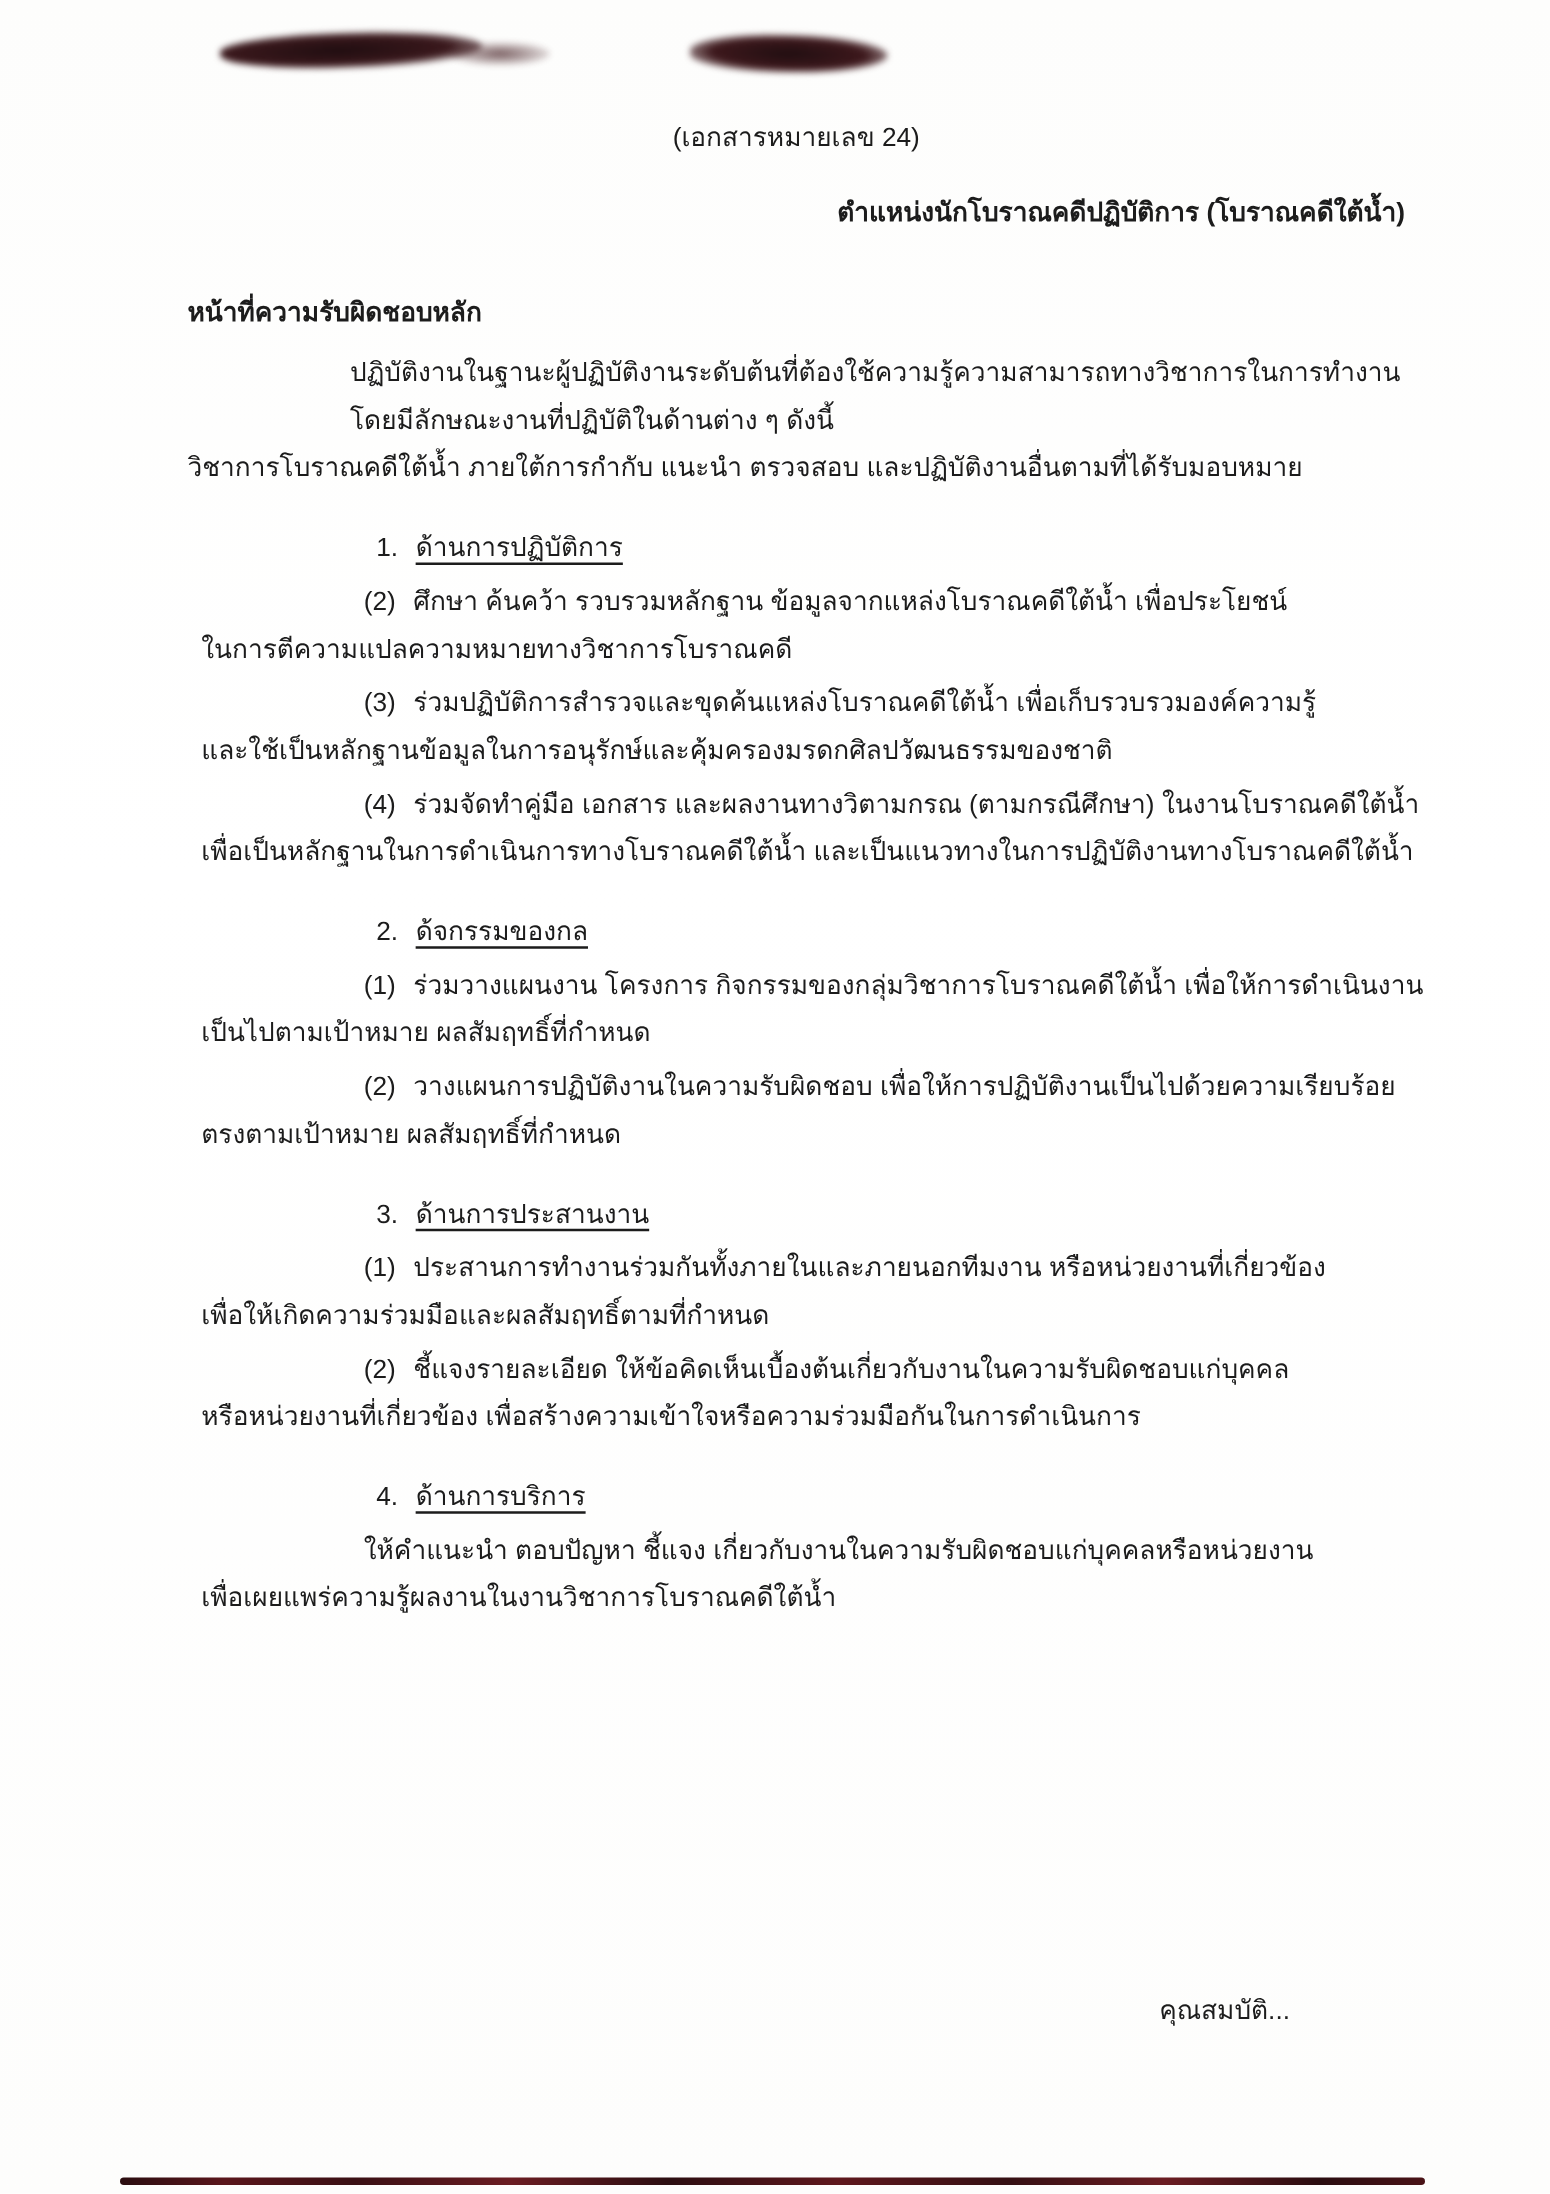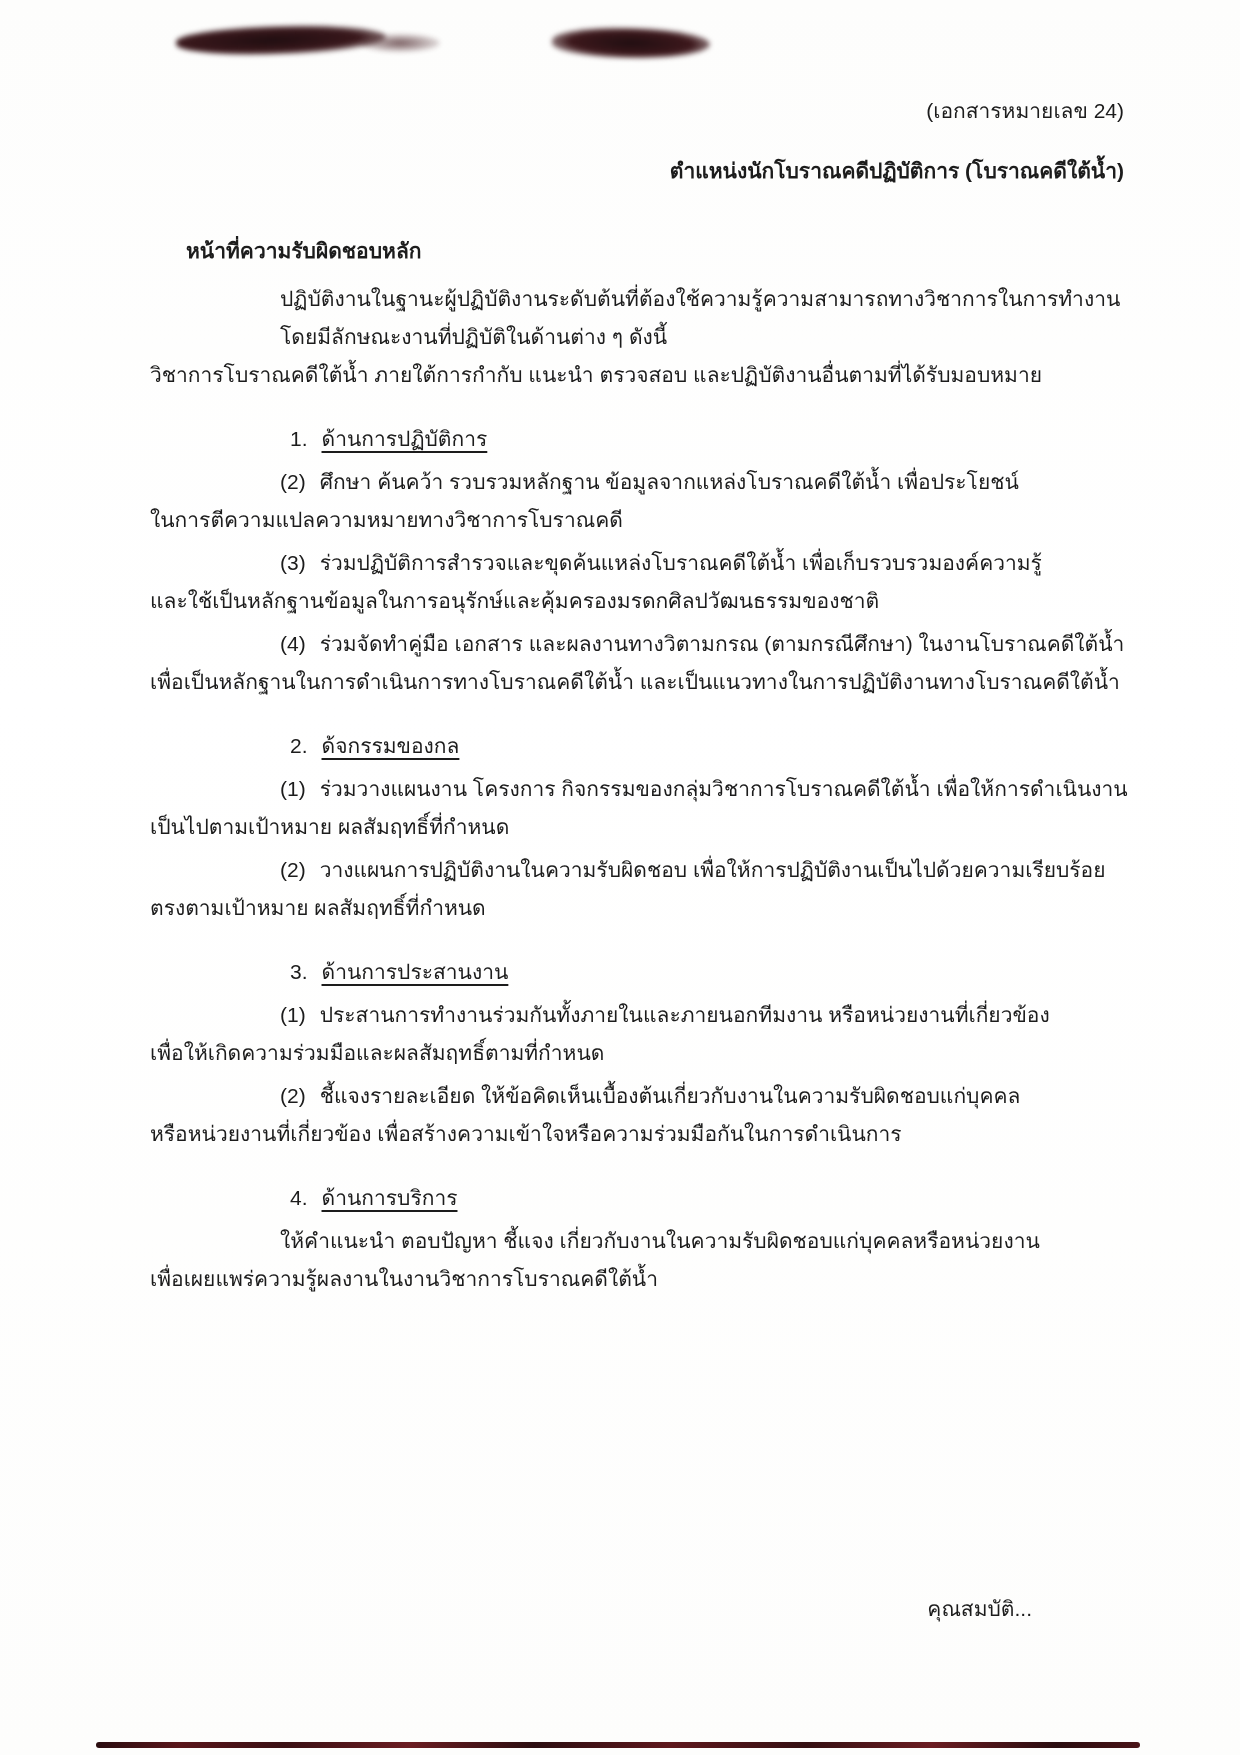--- a/index.html
+++ b/index.html
@@ -19,35 +19,34 @@
     line-height: 38px;
   }
   .content {
     position: absolute;
     top: 92px;
     left: 150px;
     right: 116px;
   }
   .line { white-space: nowrap; }
   .doc-note {
-    text-align: right;
+    text-align: center;
     margin-bottom: 22px;
   }
   .title {
     text-align: right;
     font-weight: 700;
     margin-bottom: 42px;
   }
   .duties-heading {
     font-weight: 700;
     margin-bottom: 10px;
-    margin-left: 36px;
   }
   .indent { padding-left: 130px; }
-  .section { margin-top: 26px; }
+  .section { margin-top: 26px; margin-left: 11px; }
   .section-head {
     padding-left: 140px;
     margin-bottom: 4px;
   }
   .section-number { margin-right: 14px; }
   .section-title {
     text-decoration: underline;
     text-underline-offset: 5px;
     text-decoration-thickness: 1.5px;
   }

